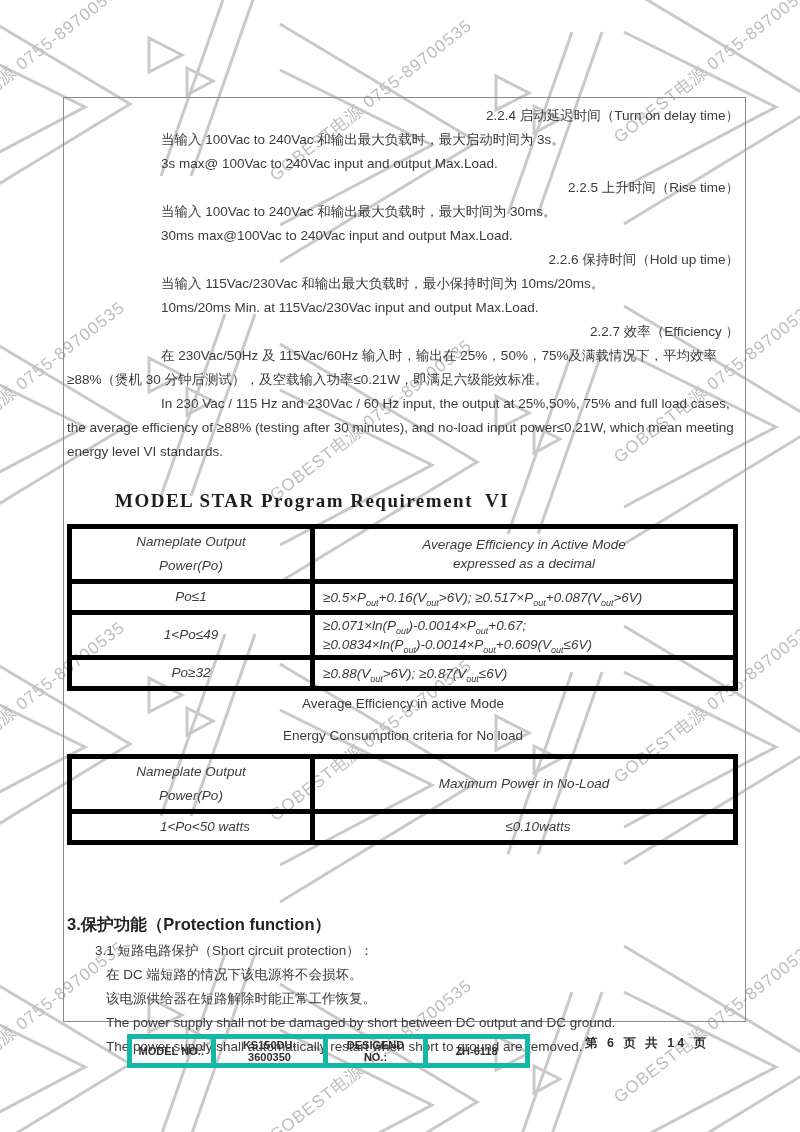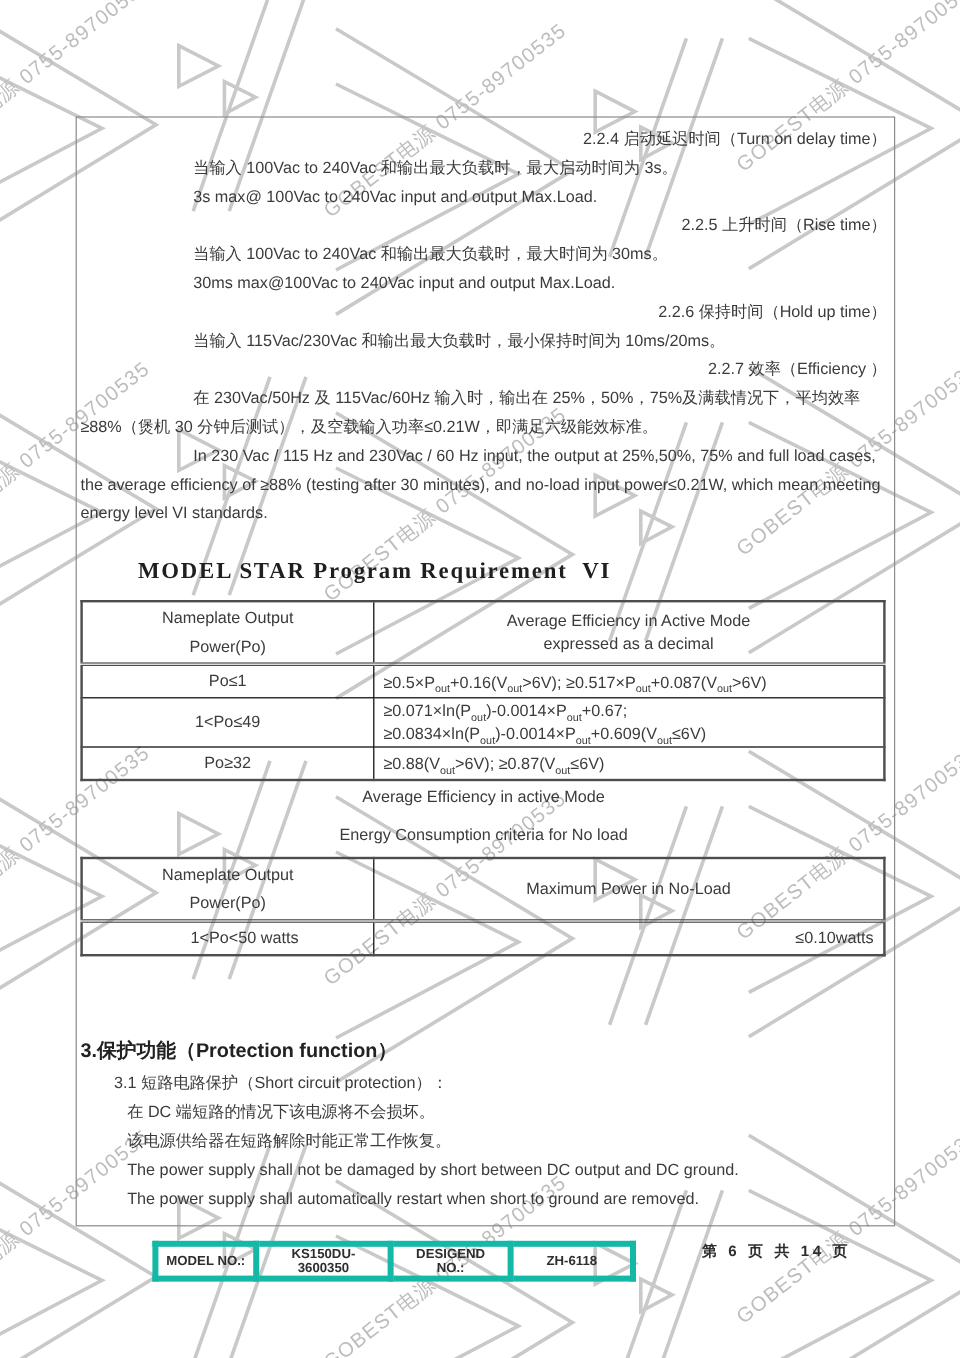--- a/index.html
+++ b/index.html
@@ -51,44 +51,45 @@
     letter-spacing:1.5px; color:#1f1f1f;
     white-space:pre;
   }
 
   table.spec {
     border-collapse:collapse; width:671px;
     font-size:13.5px; color:#3b3b3b;
     background:transparent;
   }
   table.spec td {
-    border:1px solid #000000;
+    border:5px solid #000000;
     padding:1px 8px;
     vertical-align:middle;
+    font-style:italic;
   }
   table.spec { border:2px solid #4d4d4d; }
   table.spec tr.head td { border-bottom:3px double #4d4d4d; text-align:center; }
   .pre-line { white-space:pre-line; }
   .t1 { margin-top:10px; }
   .t1 tr.head td { height:46px; }
   .t1 td.c1 { width:243px; text-align:center; }
   .t1 td.c2 { text-align:left; line-height:19px; }
   .t1 tr.r1 td { height:25px; }
   .t1 tr.r2 td { height:41px; }
   .t1 tr.r3 td { height:25px; }
   sub { font-size:9px; line-height:0; }
 
   .center-line { text-align:center; }
   .cap1 { margin-top:1px; }
   .cap2 { margin-top:8px; }
 
   .t2 { margin-top:6px; }
   .t2 tr.head td { height:40px; }
   .t2 td.c1 { width:243px; text-align:center; }
-  .t2 td.c2 { text-align:right; }
+  .t2 td.c2 { text-align:center; }
   .t2 tr.r td { height:22px;padding-left:36px; }
 
   .protect-heading {
     margin-top:66px;
     font-size:16.5px; font-weight:bold; color:#222;
     line-height:26px;
   }
   .protect-sub   { margin:2px 0 0 28px; }
   .protect-line  { margin-left:39px; }
 
@@ -281,20 +282,21 @@
   <div class="sec-title">2.2.4 启动延迟时间（Turn on delay time）</div>
   <div class="sec-line">当输入 100Vac to 240Vac 和输出最大负载时，最大启动时间为 3s。</div>
   <div class="sec-line">3s max@ 100Vac to 240Vac input and output Max.Load.</div>
 
   <div class="sec-title">2.2.5 上升时间（Rise time）</div>
   <div class="sec-line">当输入 100Vac to 240Vac 和输出最大负载时，最大时间为 30ms。</div>
   <div class="sec-line">30ms max@100Vac to 240Vac input and output Max.Load.</div>
 
   <div class="sec-title">2.2.6 保持时间（Hold up time）</div>
   <div class="sec-line">当输入 115Vac/230Vac 和输出最大负载时，最小保持时间为 10ms/20ms。</div>
+  <div class="sec-line">10ms/20ms Min. at 115Vac/230Vac input and output Max.Load.</div>
 
   <div class="sec-title">2.2.7 效率（Efficiency ）</div>
   <div class="para">在 230Vac/50Hz 及 115Vac/60Hz 输入时，输出在 25%，50%，75%及满载情况下，平均效率≥88%（煲机 30 分钟后测试），及空载输入功率≤0.21W，即满足六级能效标准。</div>
   <div class="para">In 230 Vac / 115 Hz and 230Vac / 60 Hz input, the output at 25%,50%, 75%  and full load cases, the average efficiency of ≥88%  (testing after 30 minutes), and no-load input power≤0.21W, which mean meeting energy level VI standards.</div>
 
   <div class="energy-heading">MODEL STAR Program Requirement  VI</div>
 
   <table class="spec t1">
     <tbody>
         <tr class="head">

